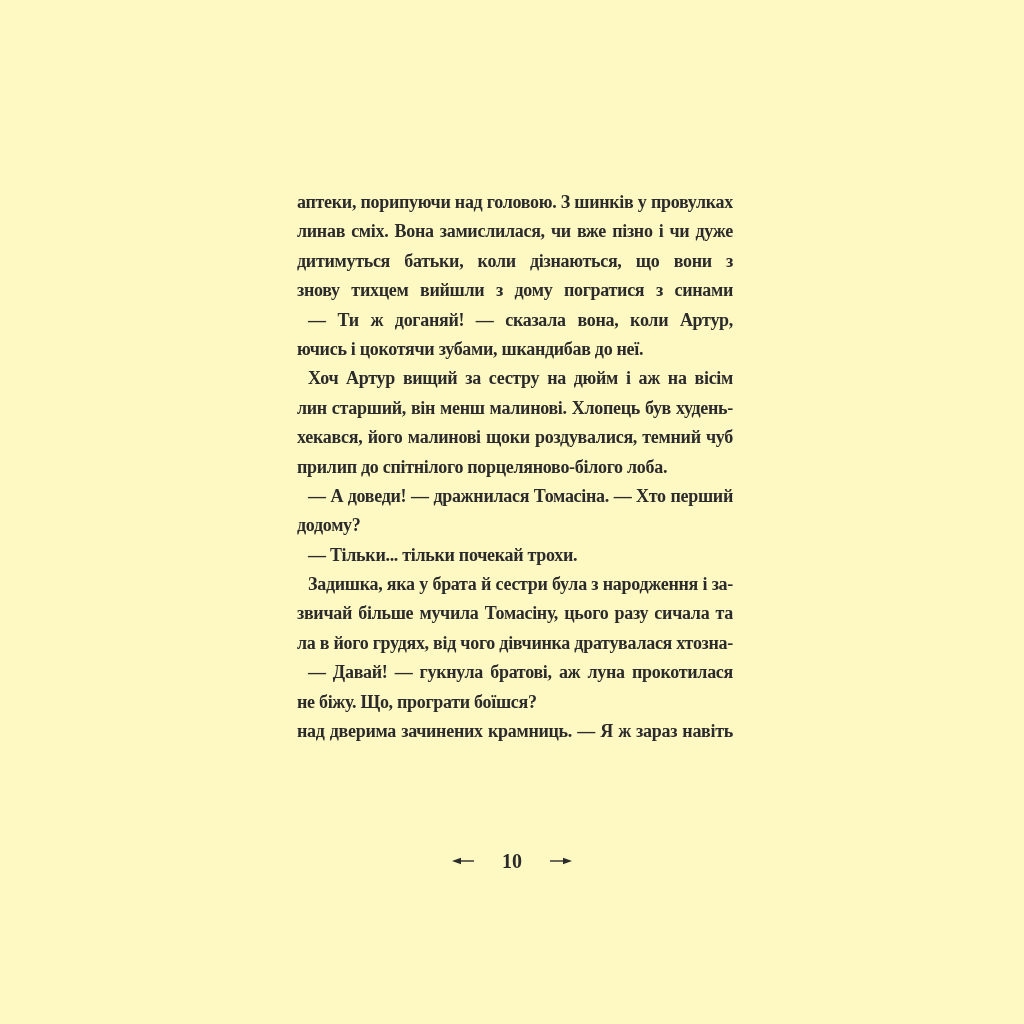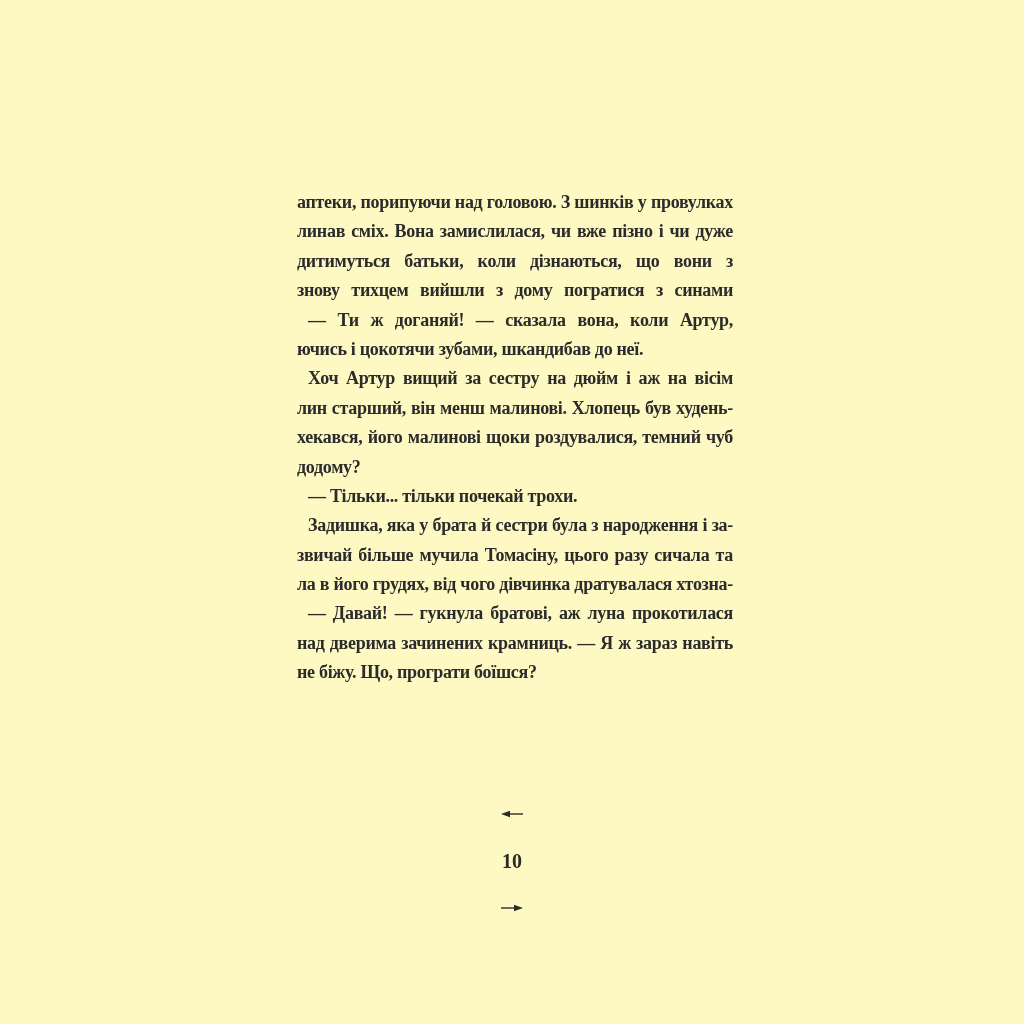--- a/index.html
+++ b/index.html
@@ -46,21 +46,20 @@
   .footer {
     position: absolute;
     top: 846px;
     left: 0;
     width: 100%;
     height: 30px;
     display: flex;
     justify-content: center;
     align-items: center;
     gap: 28px;
-    flex-direction: column;
   }
   .page-number {
     color: #2b2b2b;
     font-size: 20px;
     line-height: 30px;
   }
   .ornament {
     display: inline-flex;
     align-items: center;
   }
@@ -76,28 +75,30 @@
   <div class="text-block" id="text-block">
       <div class="text-line">аптеки, порипуючи над головою. З шинків у провулках до-</div>
       <div class="text-line">линав сміх. Вона замислилася, чи вже пізно і чи дуже сер-</div>
       <div class="text-line">дитимуться батьки, коли дізнаються, що вони з Артуром</div>
       <div class="text-line para-end">знову тихцем вийшли з дому погратися з синами м’ясника.</div>
       <div class="text-line para-start">— Ти ж доганяй! — сказала вона, коли Артур, похиту-</div>
       <div class="text-line para-end">ючись і цокотячи зубами, шкандибав до неї.</div>
       <div class="text-line para-start">Хоч Артур вищий за сестру на дюйм і аж на вісім хви-</div>
       <div class="text-line">лин старший, він менш малинові. Хлопець був худень-</div>
       <div class="text-line">хекався, його малинові щоки роздувалися, темний чуб</div>
+      <div class="text-line para-end">прилип до спітнілого порцеляново-білого лоба.</div>
+      <div class="text-line para-start">— А доведи! — дражнилася Томасіна. — Хто перший</div>
       <div class="text-line para-end">додому?</div>
       <div class="text-line para-start para-end">— Тільки... тільки почекай трохи.</div>
       <div class="text-line para-start">Задишка, яка у брата й сестри була з народження і за-</div>
       <div class="text-line">звичай більше мучила Томасіну, цього разу сичала та ни-</div>
       <div class="text-line">ла в його грудях, від чого дівчинка дратувалася хтозна-</div>
       <div class="text-line para-start">— Давай! — гукнула братові, аж луна прокотилася по-</div>
+      <div class="text-line para-end">не біжу. Що, програти боїшся?</div>
       <div class="text-line">над дверима зачинених крамниць. — Я ж зараз навіть</div>
-      <div class="text-line para-end">не біжу. Що, програти боїшся?</div>
     </div>
 
   <div class="footer">
     <span class="ornament">
       <svg width="22" height="8" viewBox="0 0 22 8" xmlns="http://www.w3.org/2000/svg">
         <line x1="5" y1="4" x2="22" y2="4" stroke="#2b2b2b" stroke-width="1.4"></line>
         <path d="M0 4 L9 0.8 L9 7.2 Z" fill="#2b2b2b"></path>
       </svg>
     </span>
     <span class="page-number">10</span>

